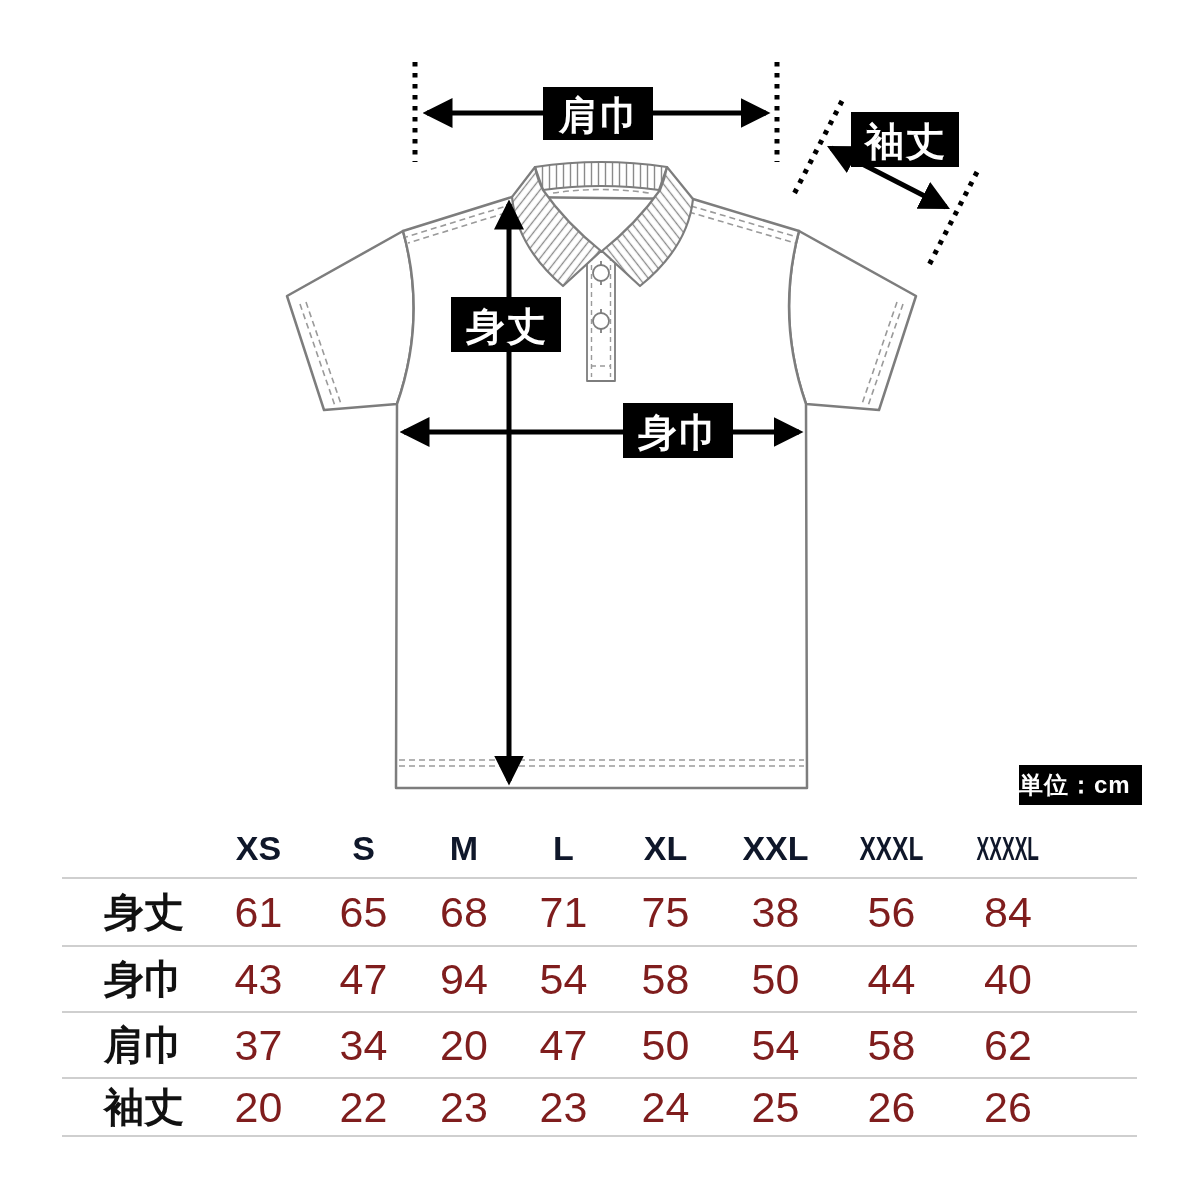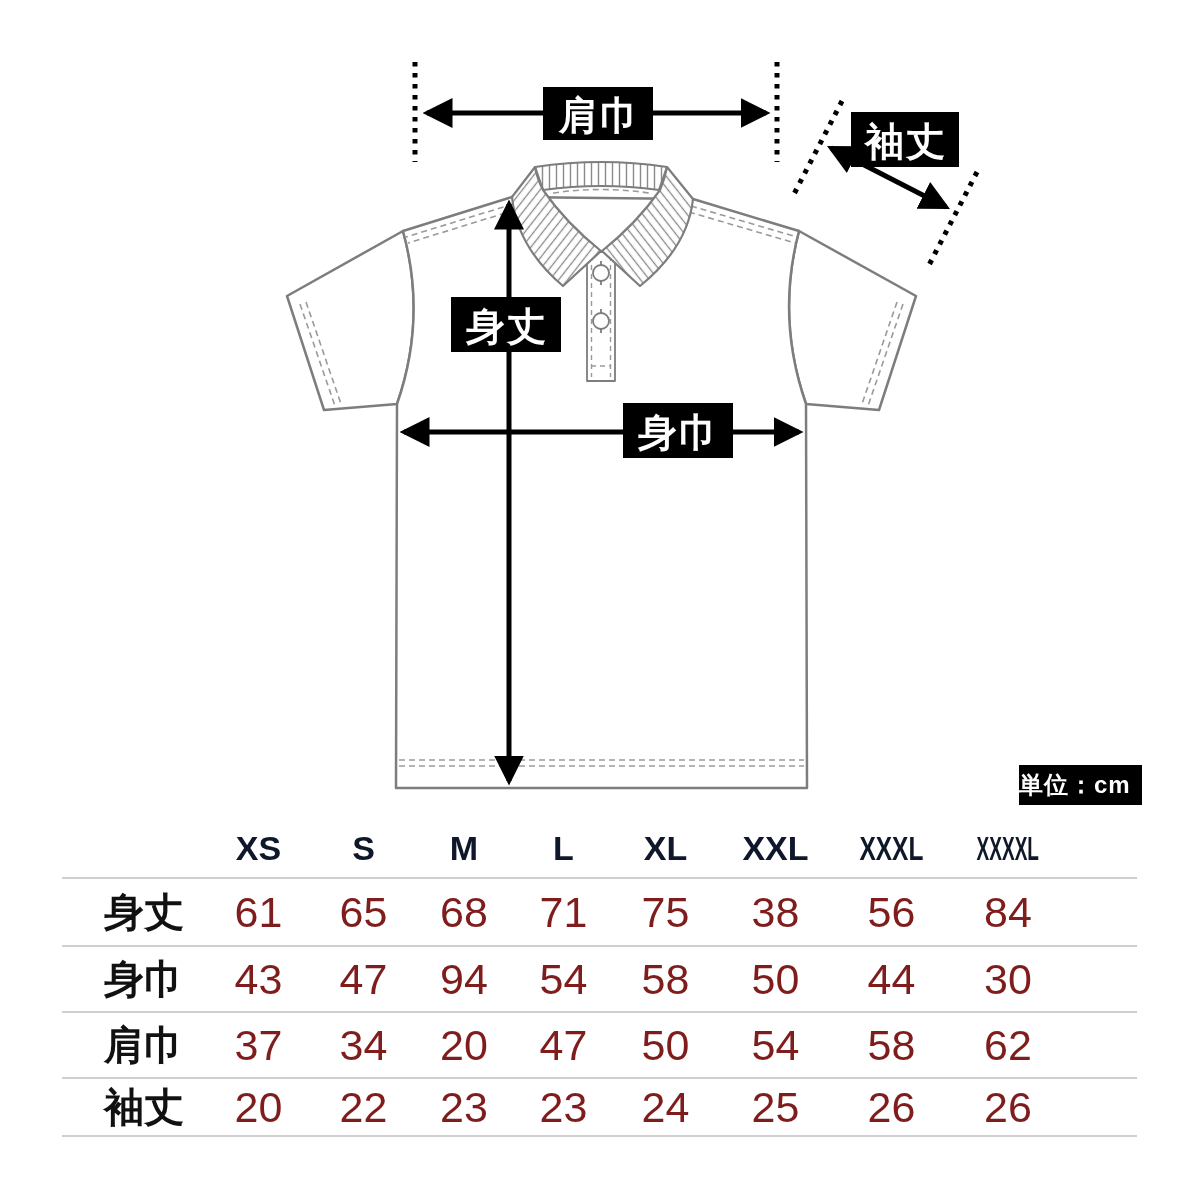--- a/index.html
+++ b/index.html
@@ -183,21 +183,21 @@
       </tr>
       <tr class="r2">
         <td class="rowlabel">身巾</td>
         <td>43</td>
         <td>47</td>
         <td>94</td>
         <td>54</td>
         <td>58</td>
         <td>50</td>
         <td>44</td>
-        <td>30</td>
+        <td>40</td>
         <td></td>
       </tr>
       <tr class="r3">
         <td class="rowlabel">肩巾</td>
         <td>37</td>
         <td>34</td>
         <td>20</td>
         <td>47</td>
         <td>50</td>
         <td>54</td>

